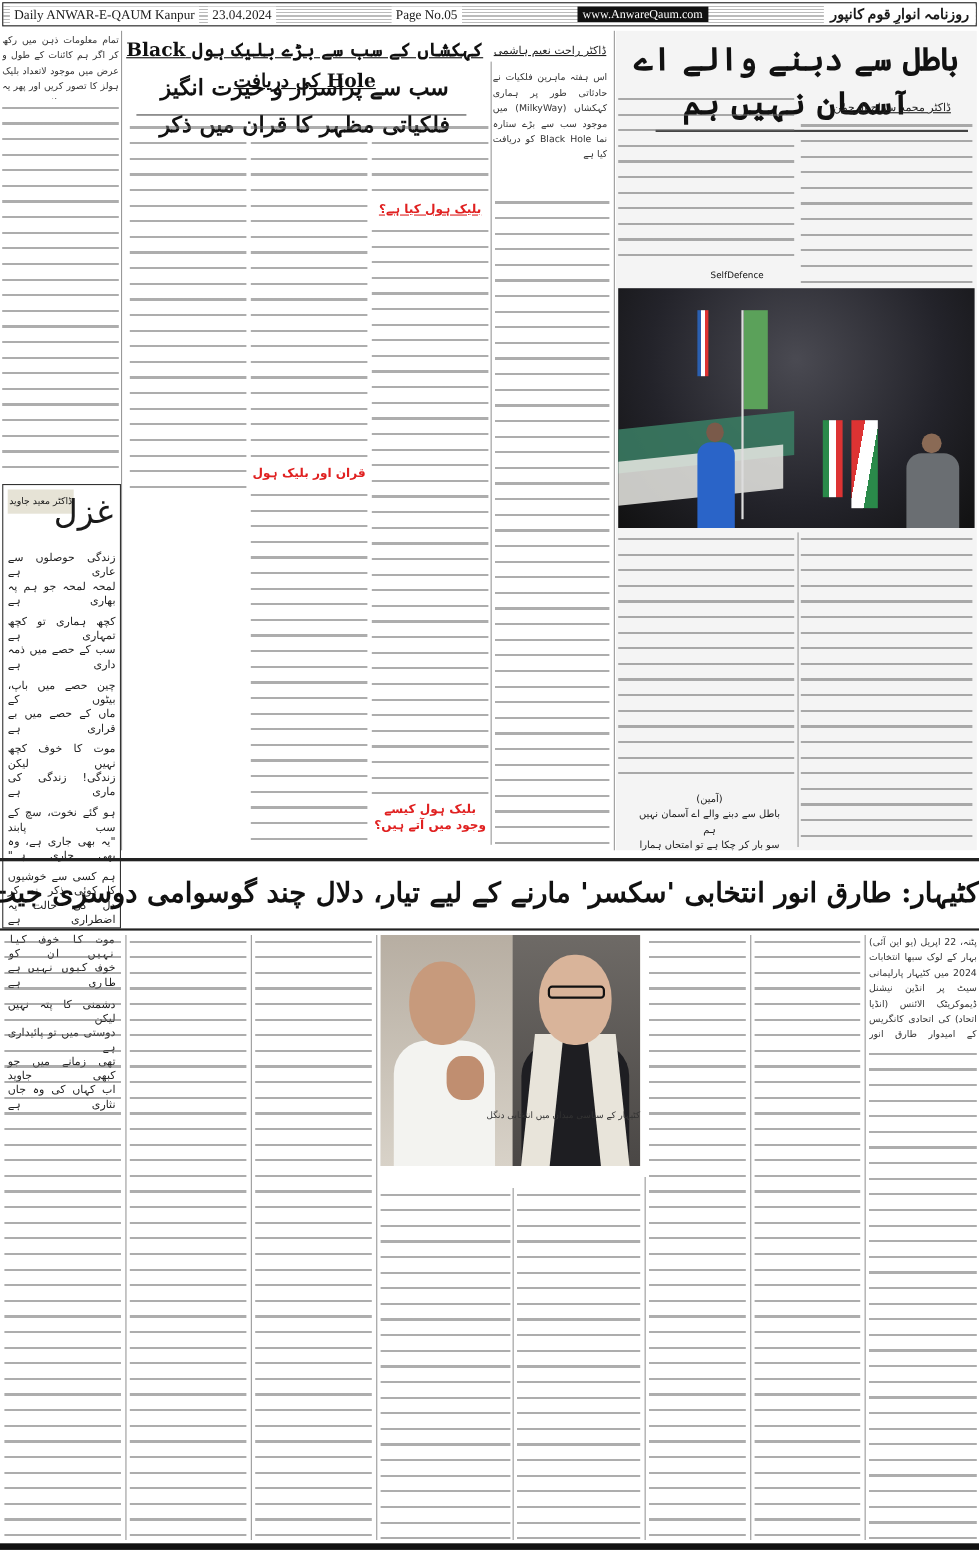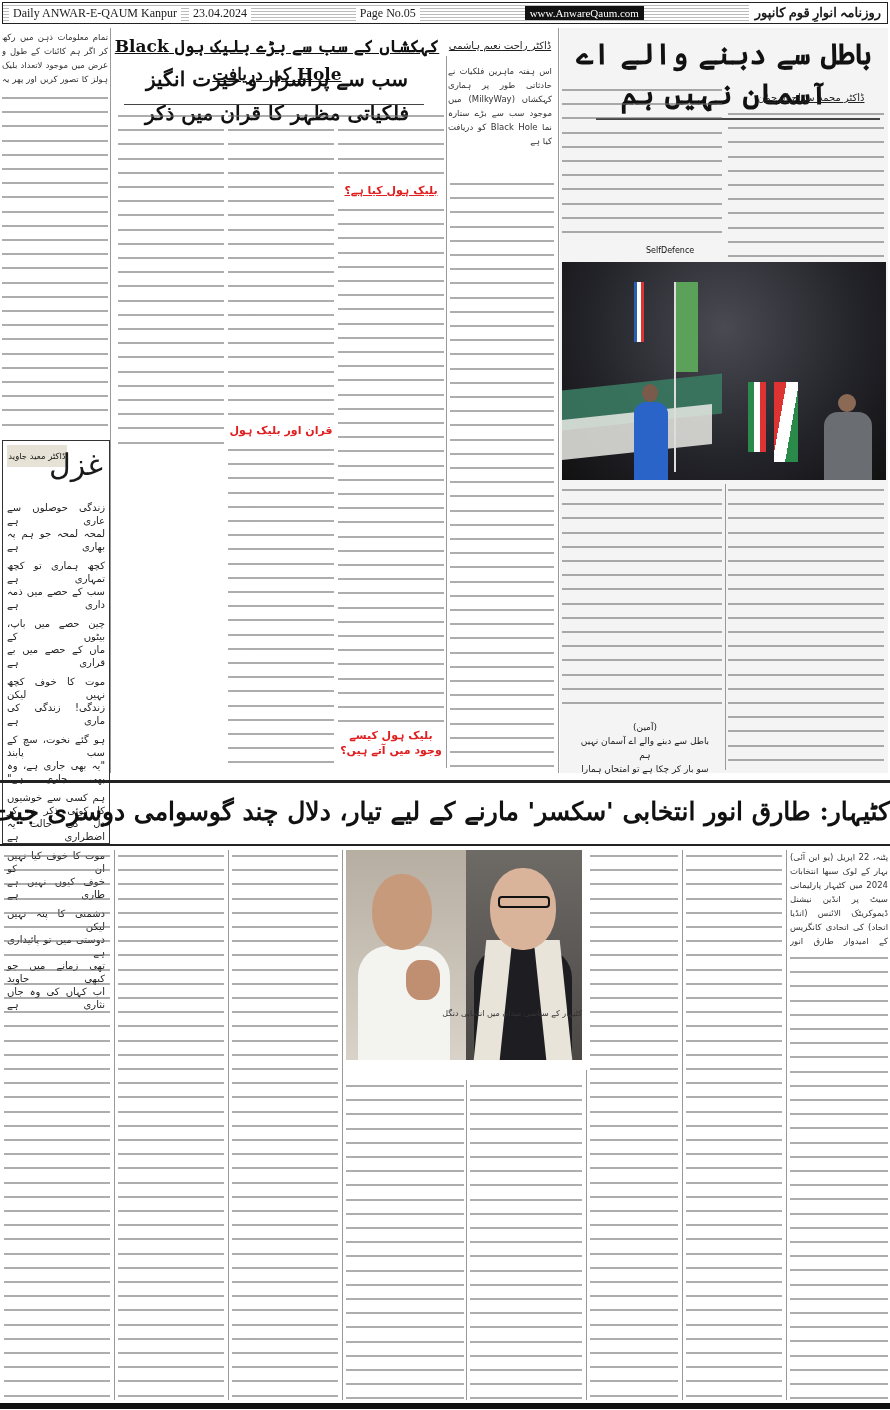--- a/index.html
+++ b/index.html
@@ -136,21 +136,21 @@
       <div class="poem-line">زندگی! زندگی کی ماری ہے</div>
     </div>
     <div style="margin-bottom:6px;">
       <div class="poem-line">ہو گئے نخوت، سچ کے سب پابند</div>
       <div class="poem-line">"یہ بھی جاری ہے، وہ بھی جاری ہے"</div>
     </div>
     <div style="margin-bottom:6px;">
       <div class="poem-line">ہم کسی سے خوشیوں کا کوئی ذکر نہ کر</div>
       <div class="poem-line">دل کی حالت یہ اضطراری ہے</div>
     </div>
-    <div style="margin-bottom:6px;">
+    <div style="margin-bottom:6px;font-family:Liberation Mono, monospace;">
       <div class="poem-line">موت کا خوف کیا نہیں ان کو</div>
       <div class="poem-line">خوف کیوں نہیں ہے طاری ہے</div>
     </div>
     <div style="margin-bottom:0;">
       <div class="poem-line">دشمنی کا پتہ نہیں لیکن</div>
       <div class="poem-line">دوستی میں تو پائیداری ہے</div>
     </div>
     <div>
       <div class="poem-line">تھی زمانے میں جو کبھی جاوید</div>
       <div class="poem-line">اب کہاں کی وہ جاں نثاری ہے</div>

